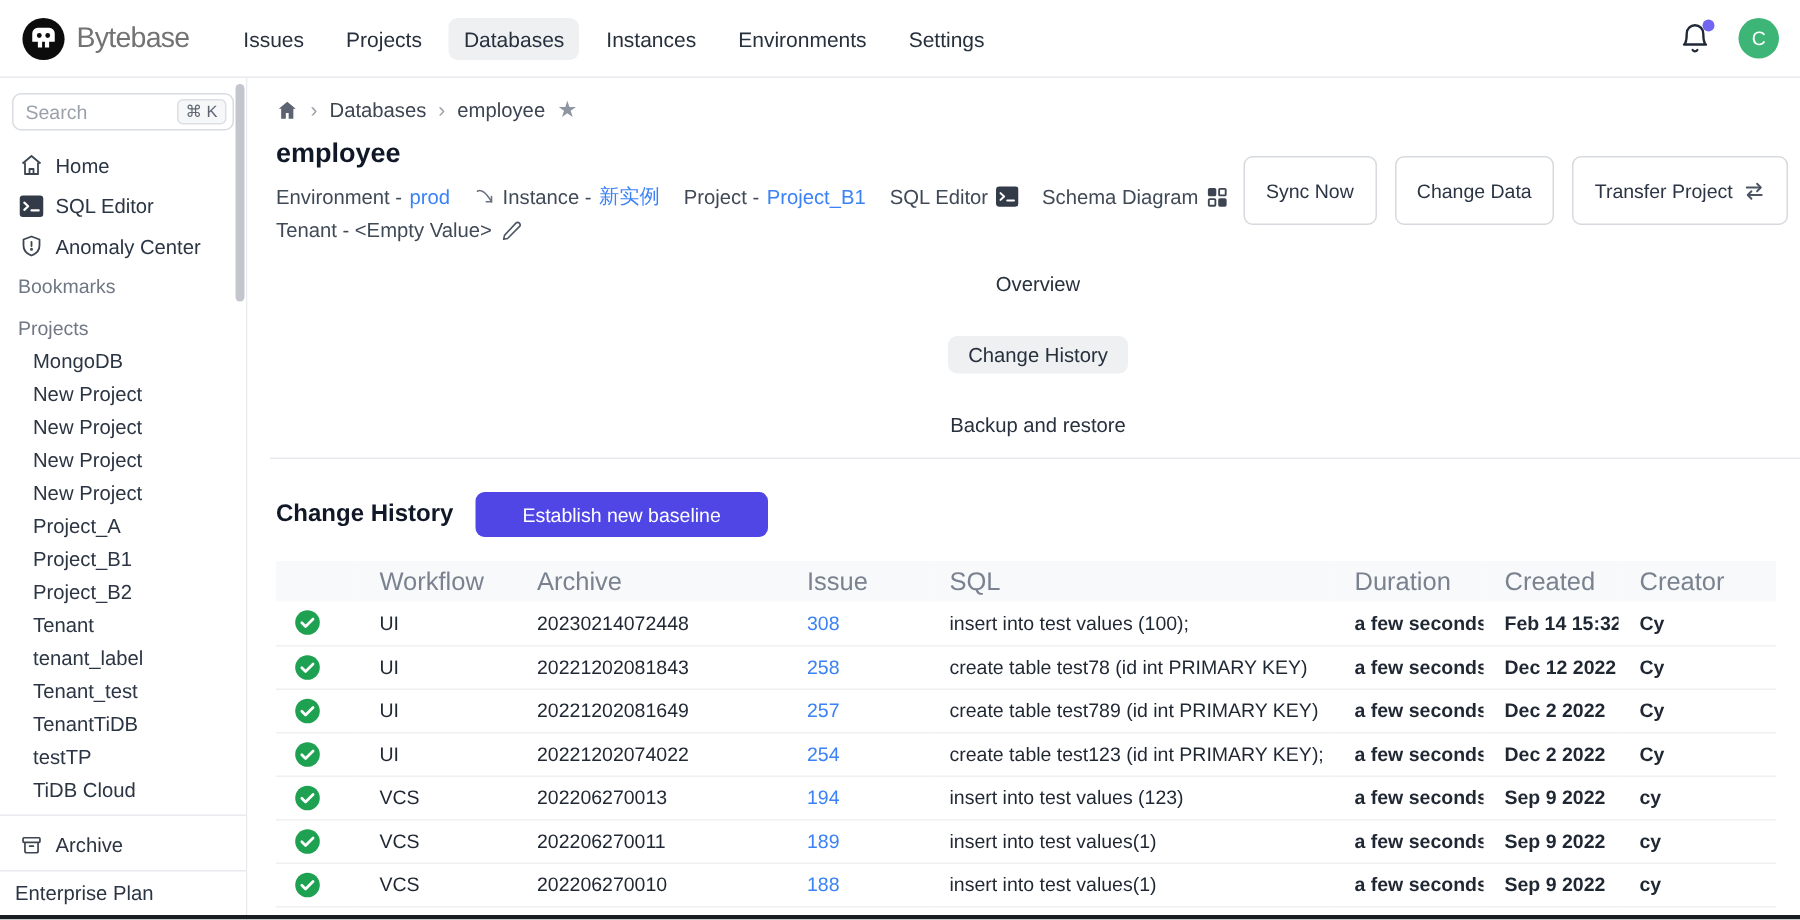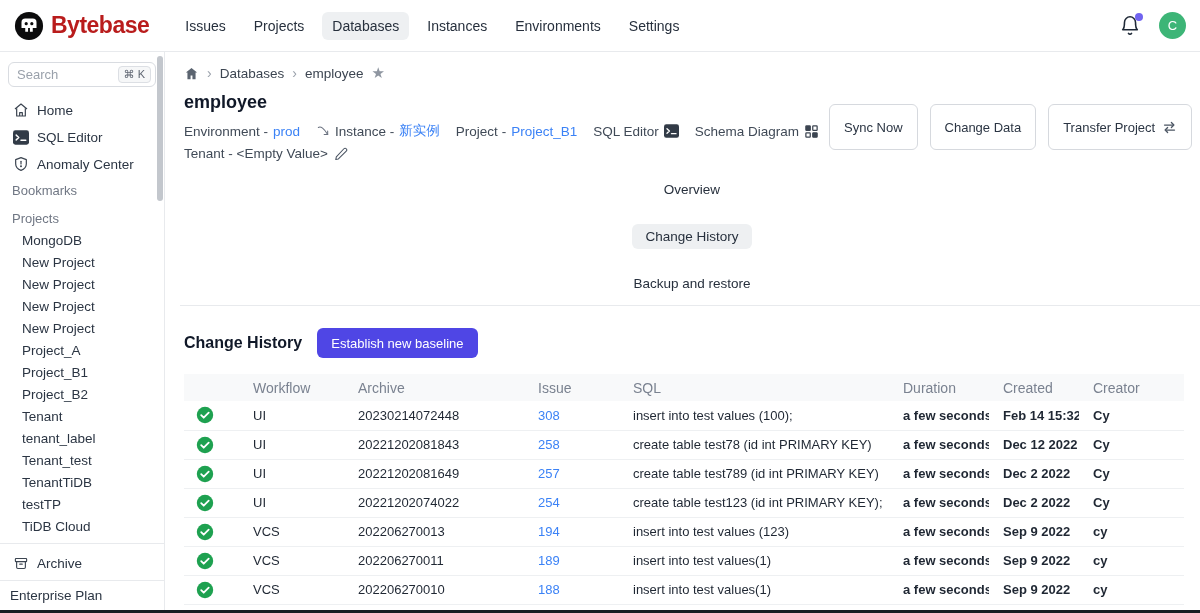--- a/index.html
+++ b/index.html
@@ -4,21 +4,21 @@
 <style>
   * { margin:0; padding:0; box-sizing:border-box; }
   html,body { width:1200px; height:613px; overflow:hidden; background:#fff;
     font-family:"Liberation Sans", sans-serif; color:#1f2937; }
   .app { position:relative; width:1200px; height:613px; }
 
   
   .navbar { position:absolute; top:0; left:0; right:0; height:52px; background:#fff;
     border-bottom:1px solid #e8eaed; display:flex; align-items:center; padding:0 14px; }
   .brand { display:flex; align-items:center; gap:7px; cursor:pointer; }
-  .brand-name { font-size:23px; font-weight:700; color:#b91c1c; letter-spacing:-0.5px; }
+  .brand-name { font-size:19px; font-weight:400; color:#737373; letter-spacing:-0.5px; }
   .nav-links { display:flex; align-items:center; gap:8px; margin-left:26px; }
   .nav-item { font-size:14px; color:#27303d; padding:6px 10px; border-radius:6px; cursor:pointer; text-decoration:none; }
   .nav-item.active { background:#eef0f2; font-weight:500; }
   .nav-right { margin-left:auto; display:flex; align-items:center; gap:18px; }
   .bell-wrap { position:relative; width:22px; height:22px; cursor:pointer; }
   .bell-dot { position:absolute; top:-2px; right:-2px; width:8px; height:8px; border-radius:50%; background:#7164f0; }
   .avatar { width:27px; height:27px; border-radius:50%; background:#3db577; color:#fff; font-size:13px;
     font-weight:500; display:flex; align-items:center; justify-content:center; cursor:pointer; }
 
   
@@ -61,26 +61,26 @@
     border:1px solid #d6d9de; border-radius:6px; font-size:13px; color:#2b3543; cursor:pointer;
     font-family:"Liberation Sans", sans-serif; white-space:nowrap; }
 
   .tabs { display:flex; align-items:center; gap:22px; margin-top:16px; padding-bottom:9px;
     border-bottom:1px solid #e8eaed; margin-right:-15px; margin-left:-4px; padding-left:4px;flex-direction:column; }
   .tab { font-size:13.5px; color:#27303d; padding:5px 13px; border-radius:6px; cursor:pointer; }
   .tab.active { background:#eef0f2; font-weight:500; }
 
   .ch-head { display:flex; align-items:center; gap:15px; margin-top:22px; }
   .ch-title { font-size:16px; font-weight:700; color:#101828; }
-  .btn-primary { height:30px; padding:0 14px; background:#4f46e5; border:none; border-radius:6px;
+  .btn-primary { height:30px; padding:0 31px; background:#4f46e5; border:none; border-radius:6px;
     color:#fff; font-size:13px; font-weight:500; cursor:pointer; font-family:"Liberation Sans", sans-serif; }
 
   
   .history-table { width:1000px; border-collapse:collapse; margin-top:16px; table-layout:fixed; }
-  .history-table th { background:#f8f9fa; color:#7a8290; font-size:14px; font-weight:400;
+  .history-table th { background:#f8f9fa; color:#7a8290; font-size:17px; font-weight:400;
     text-align:left; height:27px; padding:0 6px 0 14px; }
   .history-table td { font-size:13px; color:#1f2733; height:29px; padding:0 6px 0 14px;
     border-bottom:1px solid #eef0f2; white-space:nowrap; overflow:hidden; }
   .history-table col.c-icon { width:55px; } .history-table col.c-wf { width:105px; }
   .history-table col.c-ver { width:180px; } .history-table col.c-iss { width:95px; }
   .history-table col.c-sql { width:270px; } .history-table col.c-dur { width:100px; }
   .history-table col.c-cre { width:90px; }  .history-table col.c-cr { width:105px; }
   .td-icon { padding-left:12px !important; }
   .td-issue a { font-weight:500; }
   .td-dur, .td-created, .td-creator { font-weight:600; color:#202938; }

